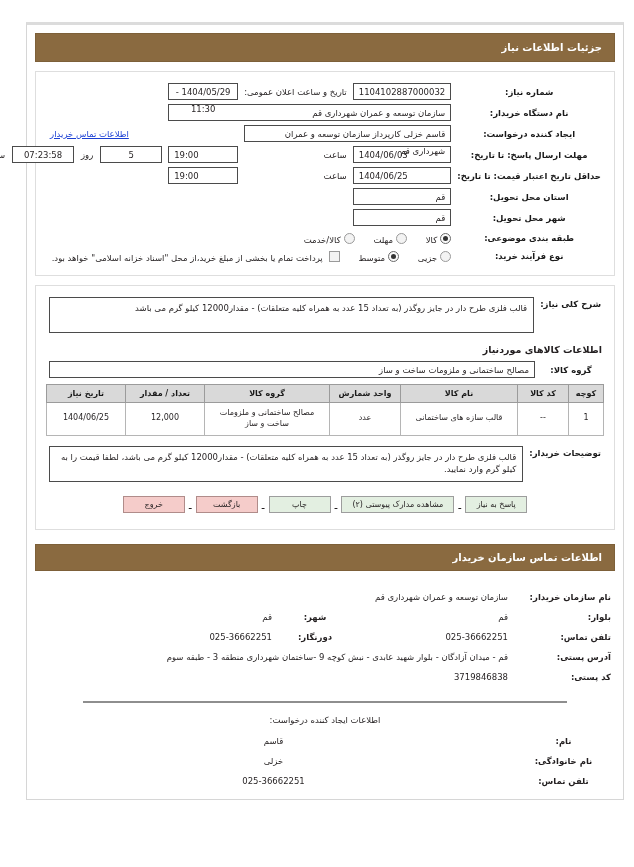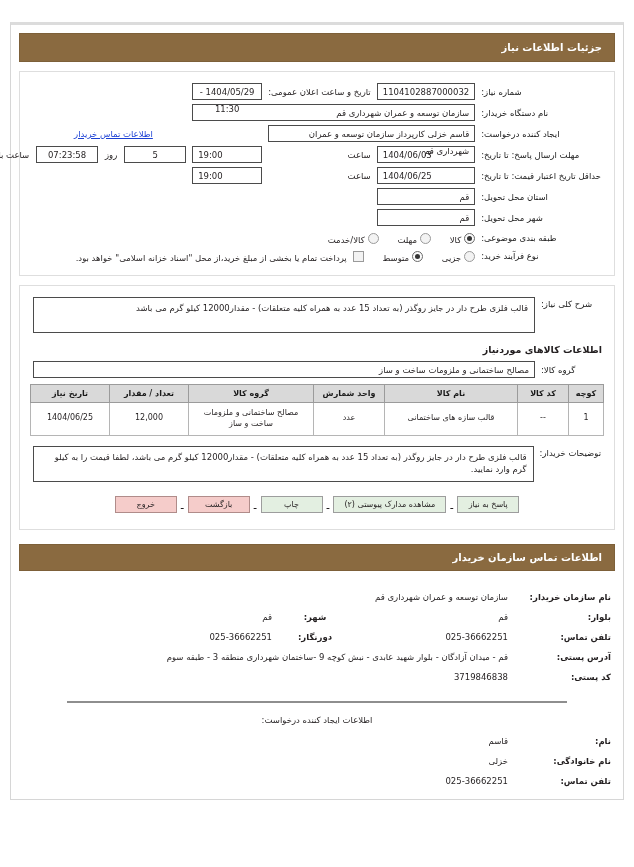--- a/index.html
+++ b/index.html
@@ -40,21 +40,21 @@
   }
   .watermark .ring {
     position: absolute;
     width: 330px; height: 330px;
     border: 15px solid #eff1f3;
     border-radius: 50%;
     left: 50%;
     margin-left: -165px;
     top: 10px;
   }
-  .content { position: relative; z-index: 2; }
+  .content { position: relative; z-index: 2; padding-left: 16px; }
 
   .outer {
     margin: 22px 10px 0 10px;
     border: 1px solid #d6d6d6;
     border-top: 3px solid #dcdcdc;
     background: #fff;
   }
   .bar {
     background: #8a6a40;
     color: #ffffff;
@@ -67,23 +67,23 @@
   }
   .panel {
     border: 1px solid #dedede;
     margin: 9px 8px 0 8px;
     padding: 9px 10px 10px 10px;
     background: #fff;
   }
   table.form { width: 100%; border-collapse: collapse; }
   table.form td { padding: 2px 3px; vertical-align: middle; }
   .lbl {
-    font-weight: normal;
-    font-size: 8.5px;
-    text-align: left;
+    font-weight: bold;
+    font-size: 8.5px;
+    text-align: center;
     white-space: nowrap;
     width: 108px;
     color: #1a1a1a;
   }
   .fld {
     border: 1px solid #4b4b4b;
     background: #fff;
     height: 17px;
     line-height: 17px;
     padding: 0 5px;
@@ -211,21 +211,21 @@
   table.contact td { padding: 5px 4px; vertical-align: top; }
   .c-lbl { font-weight: bold; text-align: right; width: 95px; white-space: nowrap; padding-right: 32px; }
   .c-val { text-align: right; }
   .c-lbl2 { font-weight: bold; text-align: center; width: 70px; white-space: nowrap; }
   .hr {
     border: none;
     border-top: 2px solid #8e8e8e;
     margin: 14px 48px 0 48px;
   }
   .req-title { font-size: 8.5px; text-align: center; padding: 12px 0 6px 0; }
-  .d-row td { padding: 5px 4px; }
+  .d-row td { padding: 5px 4px; text-align: center; }
 </style>
 </head>
 <body>
 
 <div class="page">
   <div class="watermark">
     <span class="ring"></span>
   </div>
 
   <div class="content">

